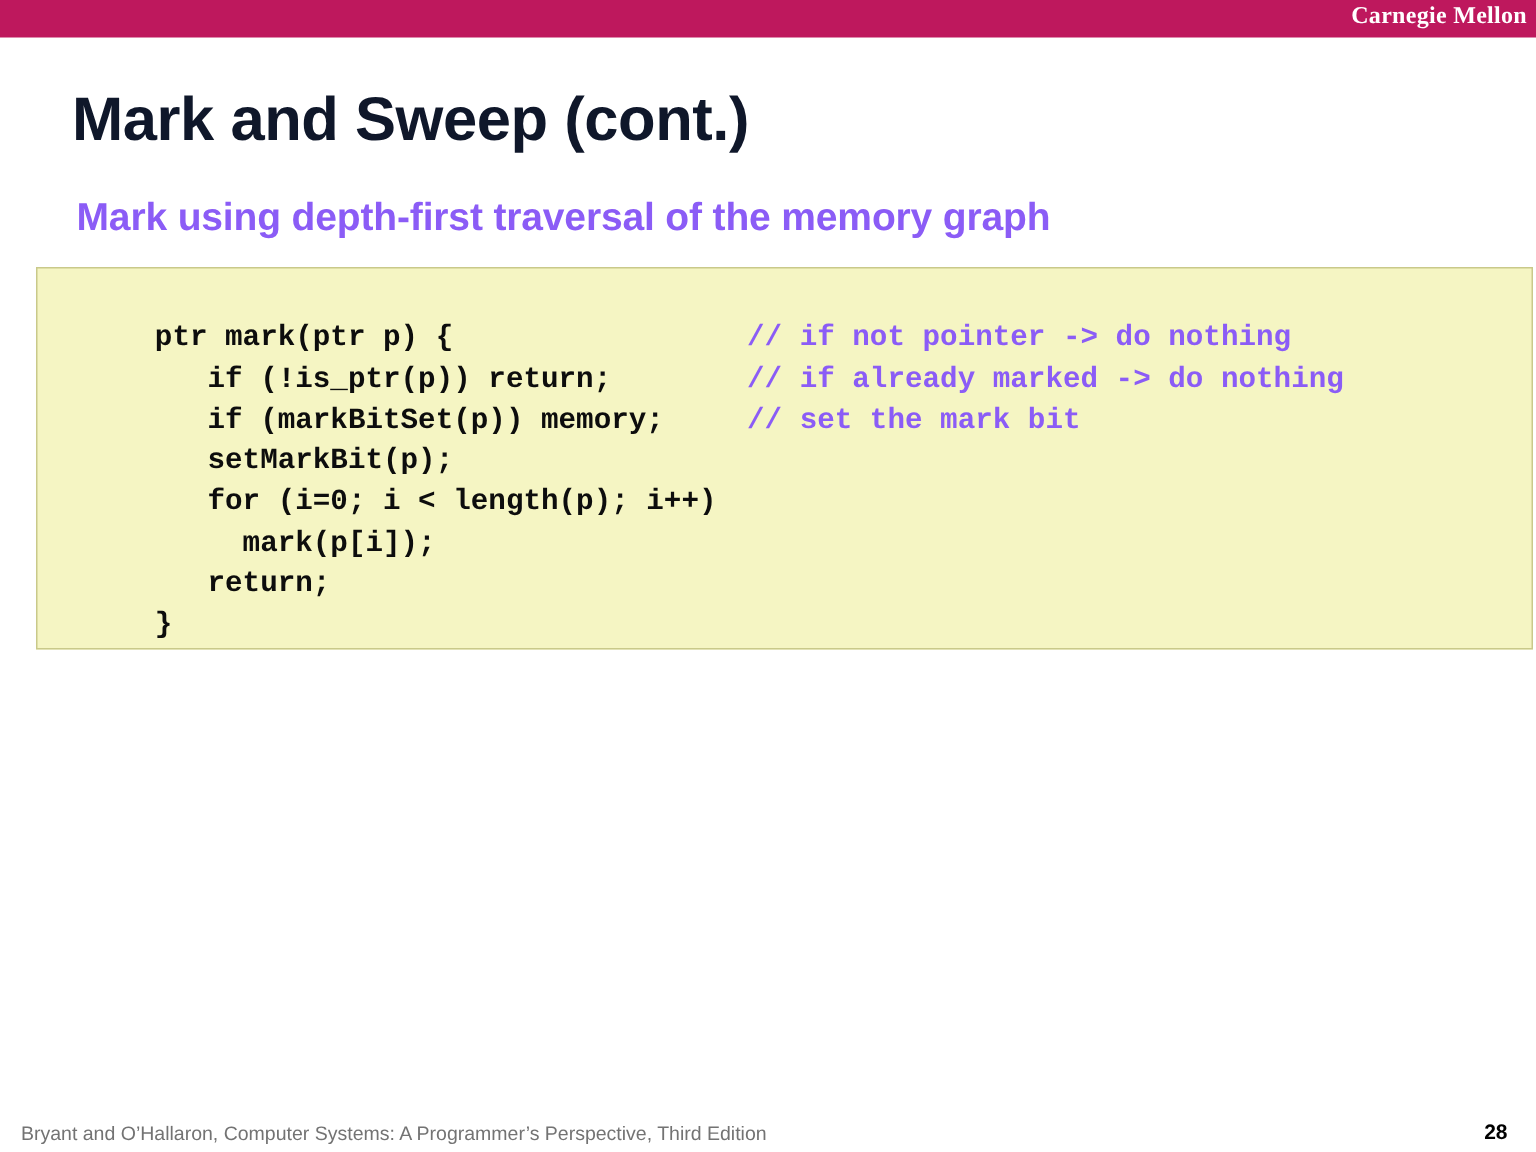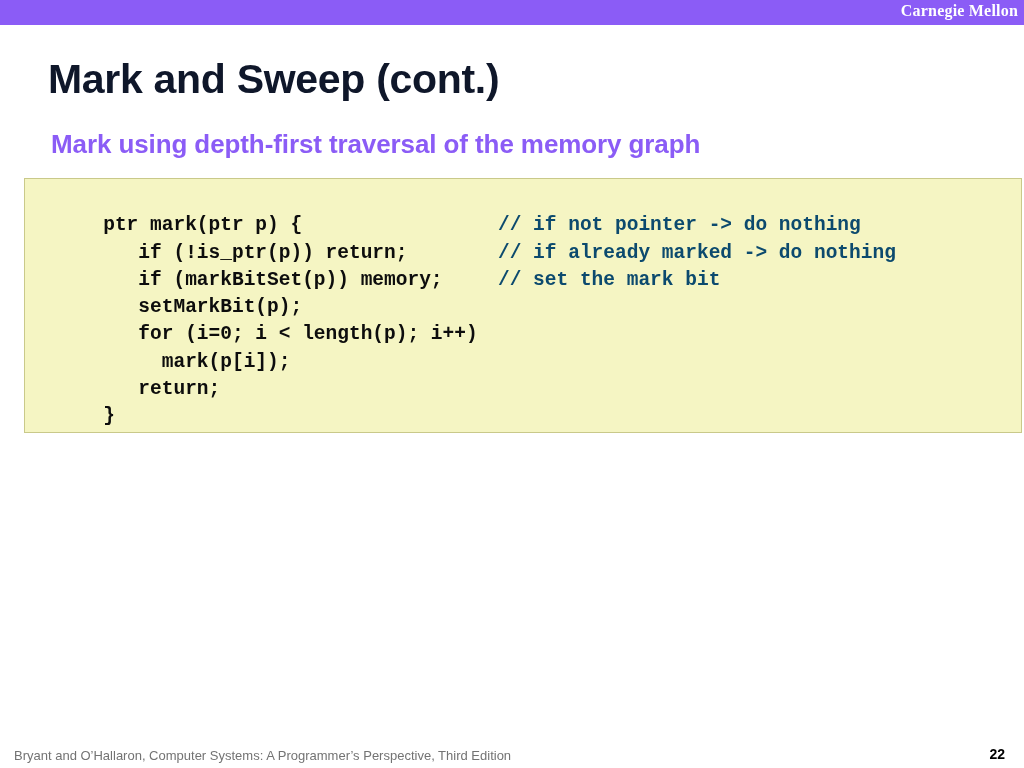--- a/index.html
+++ b/index.html
@@ -15,21 +15,21 @@
     position: relative;
   }
 
   
   .banner {
     position: absolute;
     left: 0;
     top: 0;
     width: 1024px;
     height: 25px;
-    background: #8b5cf6;
+    background: #be185d;
   }
   .banner-text {
     position: absolute;
     right: 6px;
     top: 2px;
     color: #ffffff;
     font-family: "Liberation Serif", serif;
     font-size: 16px;
     font-weight: bold;
     letter-spacing: 0.2px;
@@ -85,21 +85,21 @@
     font-family: "Liberation Mono", "DejaVu Sans Mono", monospace;
     font-size: 19.5px;
     font-weight: bold;
     color: #0d0d0d;
     white-space: pre;
   }
   .code-comment {
     position: absolute;
     left: 465px;
     top: 0;
-    color: #0c4a6e;
+    color: #8b5cf6;
     font-family: "Liberation Mono", "DejaVu Sans Mono", monospace;
     font-size: 19.5px;
     font-weight: bold;
     white-space: pre;
   }
 
   
   .footer-text {
     position: absolute;
     left: 14px;
@@ -169,13 +169,13 @@
     <div class="code-line">
       <span>}</span>
       <span class="code-comment"></span>
     </div>
 
   </div>
 </div>
 
 <div class="footer-text">Bryant and O’Hallaron, Computer Systems: A Programmer’s Perspective, Third Edition</div>
 
-<div class="footer-page">22</div>
+<div class="footer-page">28</div>
 
 </body></html>

